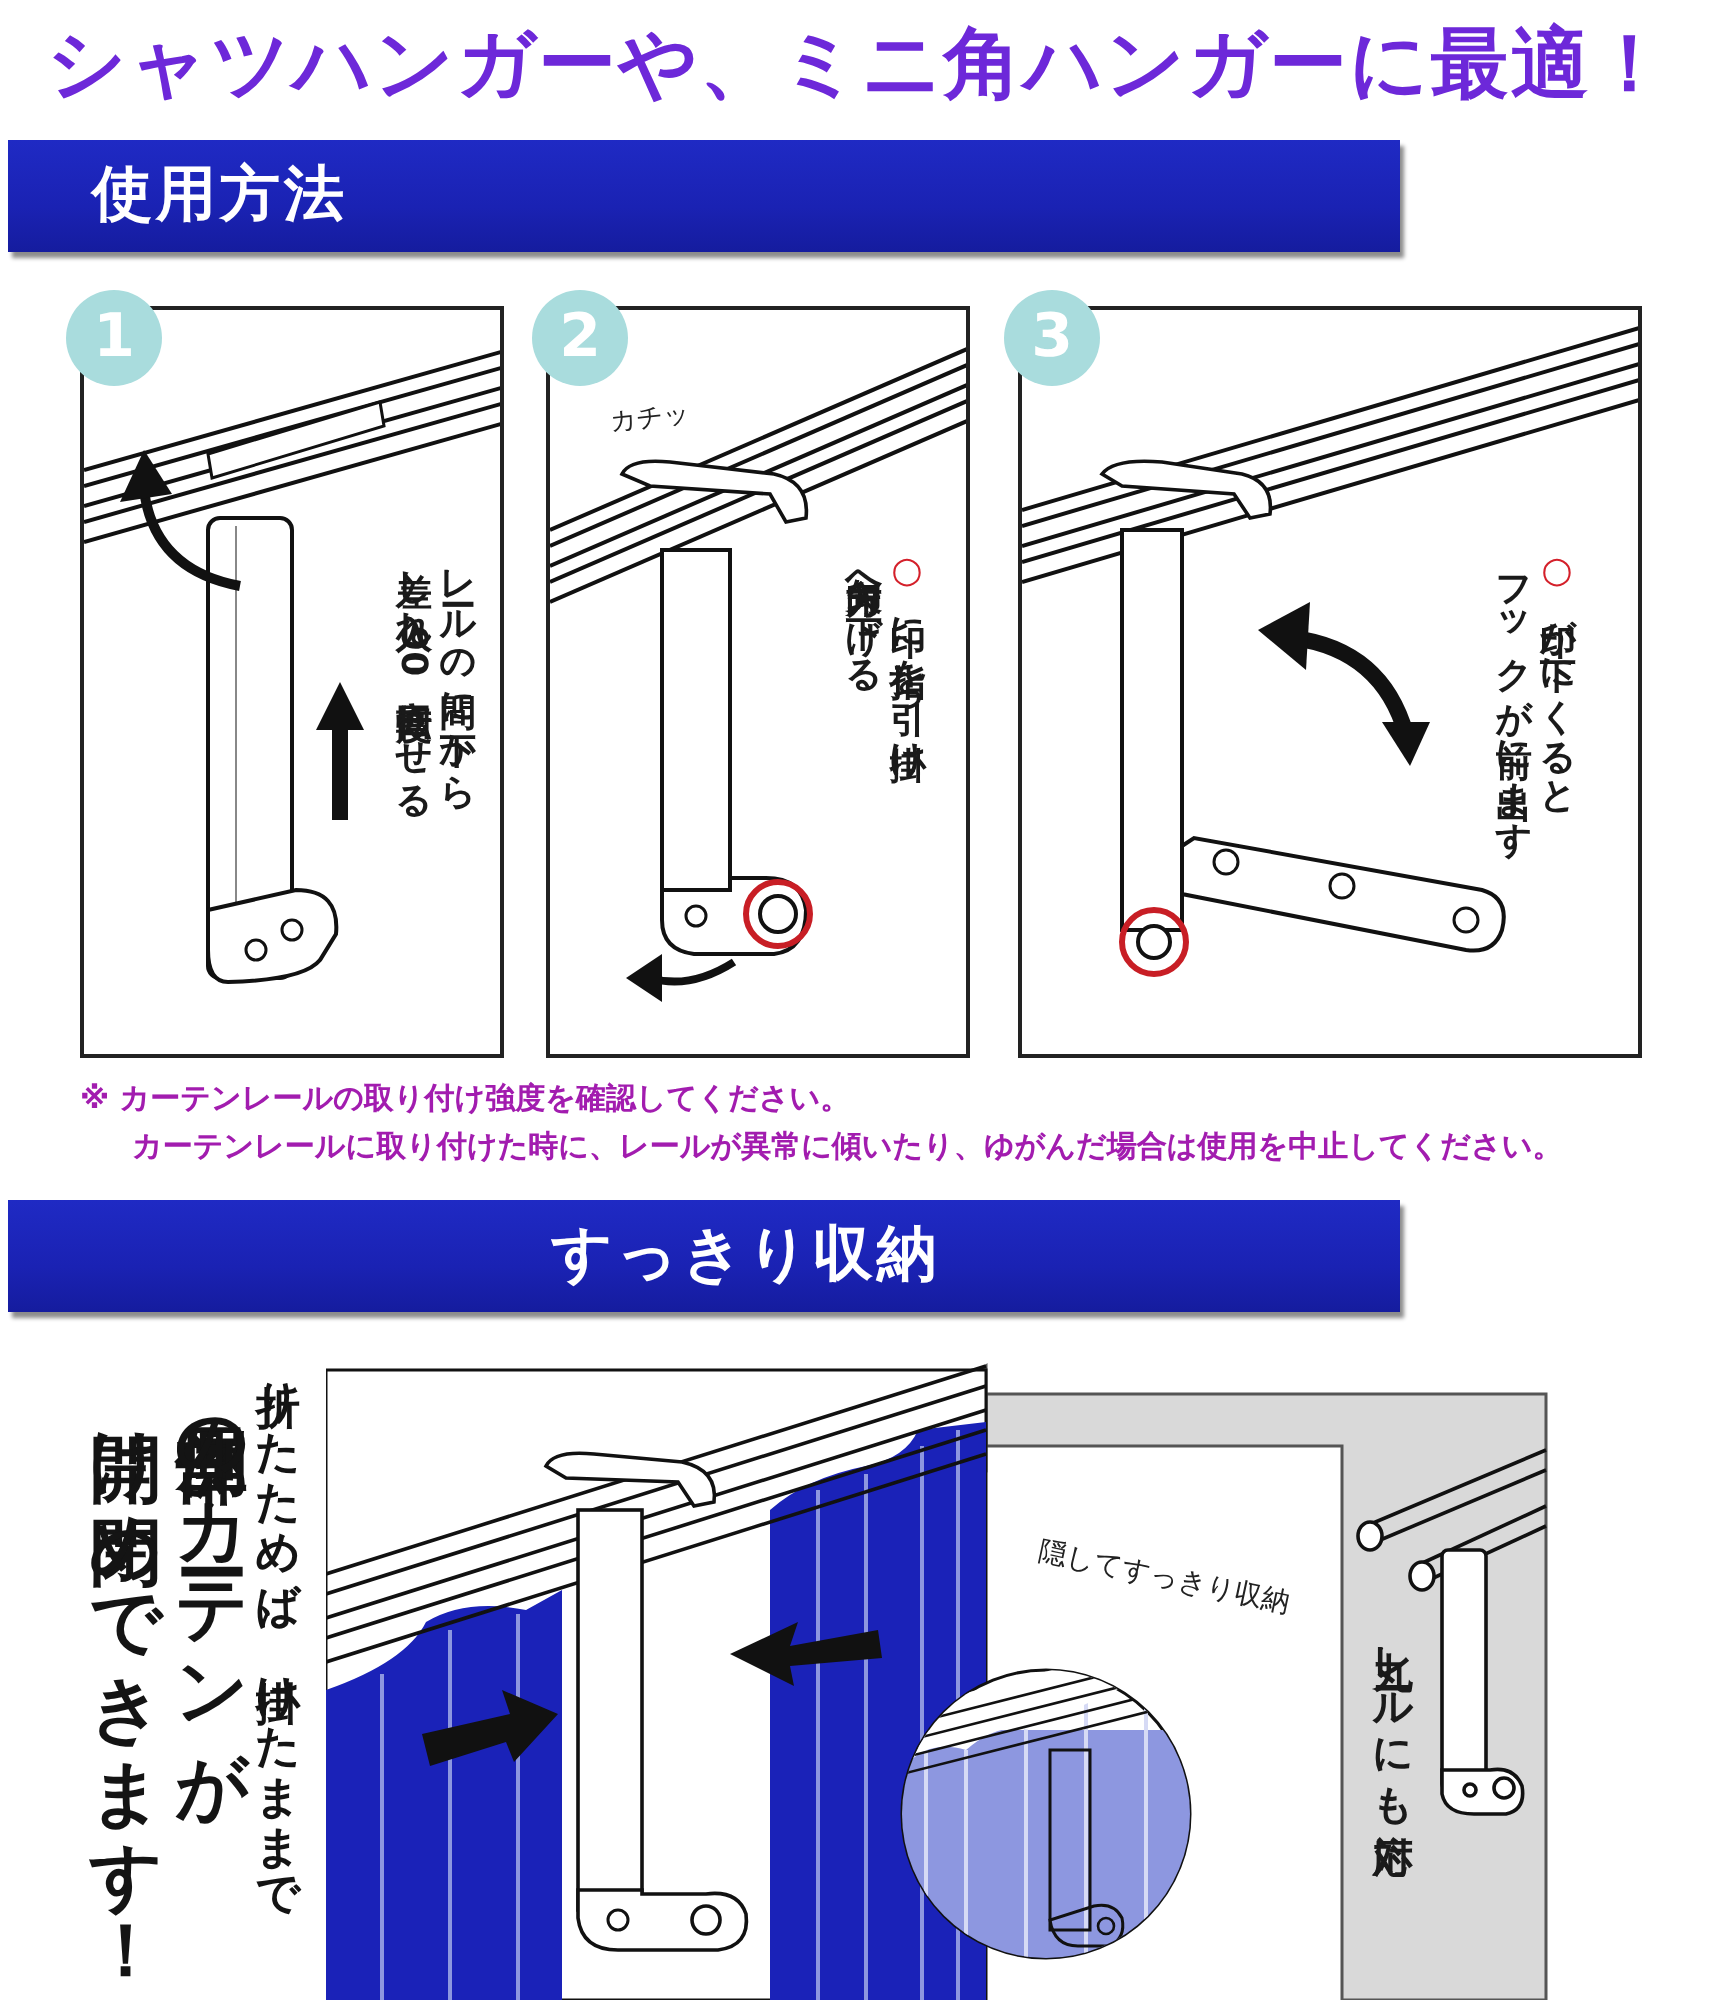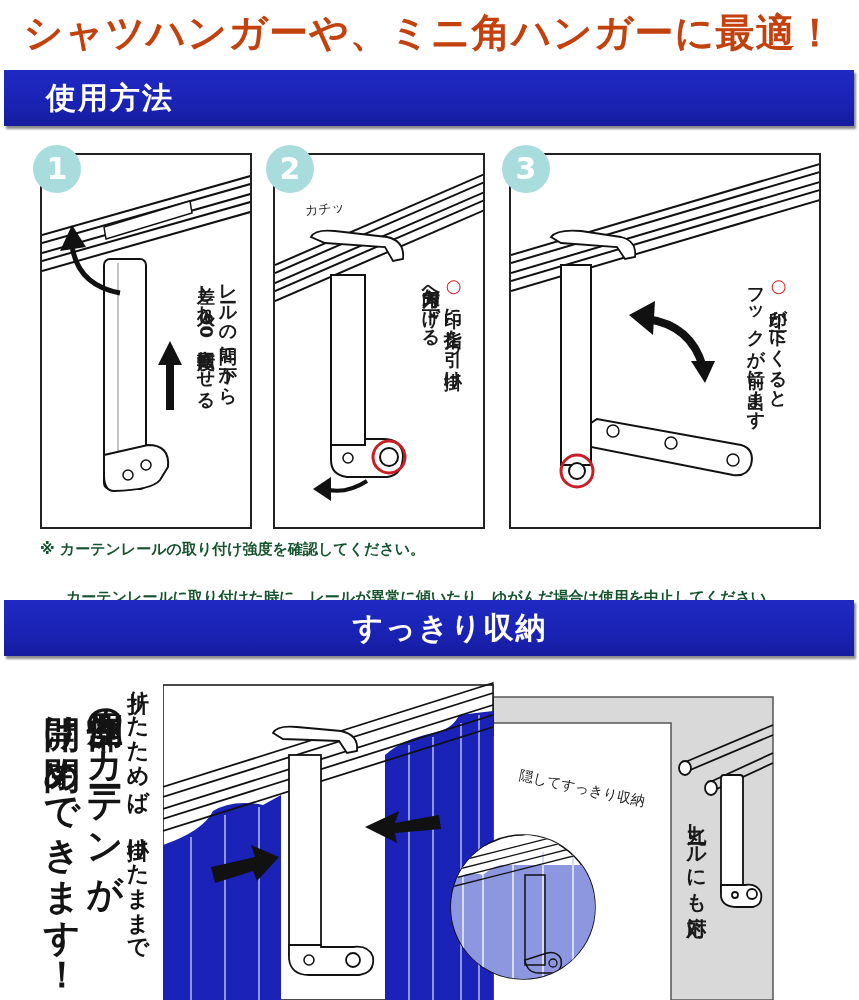--- a/index.html
+++ b/index.html
@@ -2,24 +2,24 @@
 <html><head>
 <meta charset="utf-8">
 <style>
   * { box-sizing: border-box; margin: 0; padding: 0; }
   html, body { width: 859px; height: 1000px; background: #ffffff; overflow: hidden; }
   body { position: relative; font-family: "DejaVu Sans", sans-serif; color: #111; }
 
   .headline {
     position: absolute; left: 0; top: 6px; width: 859px; height: 54px;
     text-align: center; font-size: 39px; font-weight: bold; letter-spacing: 1px;
-    color: #c2410c; line-height: 54px; white-space: nowrap;
+    color: #6d28d9; line-height: 54px; white-space: nowrap;
   }
   .section-bar {
-    position: absolute; left: 4px; width: 850px; height: 56px;
+    position: absolute; left: 4px; width: 696px; height: 56px;
     background: #1a22b8;
     background: linear-gradient(180deg, #1f2ac4 0%, #1a22b3 60%, #151c9e 100%);
     box-shadow: 2px 3px 2px rgba(0,0,0,0.45);
     color: #ffffff; font-size: 30px; font-weight: bold;
     padding-left: 42px; line-height: 56px; letter-spacing: 2px;
   }
   .bar1 { top: 70px; }
   .bar2 { top: 600px; text-align: center; }
 
   .step-panel { position: absolute; top: 153px; height: 376px; border: 2px solid #222; background: #fff; overflow: hidden; }
@@ -39,22 +39,22 @@
     position: absolute; writing-mode: vertical-rl; font-weight: bold; color: #1a1a1a;
     white-space: nowrap; z-index: 2;
   }
   .s1-text { left: 195px; top: 272px; font-size: 18px; line-height: 22px; height: 240px; }
   .s2-text { left: 420px; top: 275px; font-size: 18px; line-height: 22px; height: 200px; }
   .s3-text { left: 745px; top: 275px; font-size: 18px; line-height: 22px; height: 200px; }
   .red-ring { color: #d4202a; }
 
   .click-label { position: absolute; left: 305px; top: 200px; font-size: 13px; color: #222; transform: rotate(-6deg); z-index: 2; }
 
-  .warning { position: absolute; left: 40px; top: 537px; color: #14532d; font-size: 15px; font-weight: bold; line-height: 24px; }
-  .warning .line2 { padding-left: 26px; margin-top: 24px; }
+  .warning { position: absolute; left: 40px; top: 537px; color: #a21caf; font-size: 15px; font-weight: bold; line-height: 24px; }
+  .warning .line2 { padding-left: 26px; }
 
   .storage-caption { position: absolute; font-weight: bold; writing-mode: vertical-rl; white-space: nowrap; color: #141414; }
   .cap-small { left: 125px; top: 675px; font-size: 22px; line-height: 26px; }
   .cap-big1 { left: 85px; top: 685px; font-size: 36px; line-height: 40px; }
   .cap-big2 { left: 42px; top: 690px; font-size: 36px; line-height: 40px; }
 
   .storage-art { position: absolute; left: 163px; top: 675px; }
   .round-rail-label { position: absolute; left: 684px; top: 810px; writing-mode: vertical-rl; font-size: 20px; font-weight: bold; color: #1a1a1a; white-space: nowrap; }
   .hidden-label { position: absolute; left: 518px; top: 780px; font-size: 14px; color: #222; transform: rotate(12deg); z-index: 3; white-space: nowrap; }
 </style>

